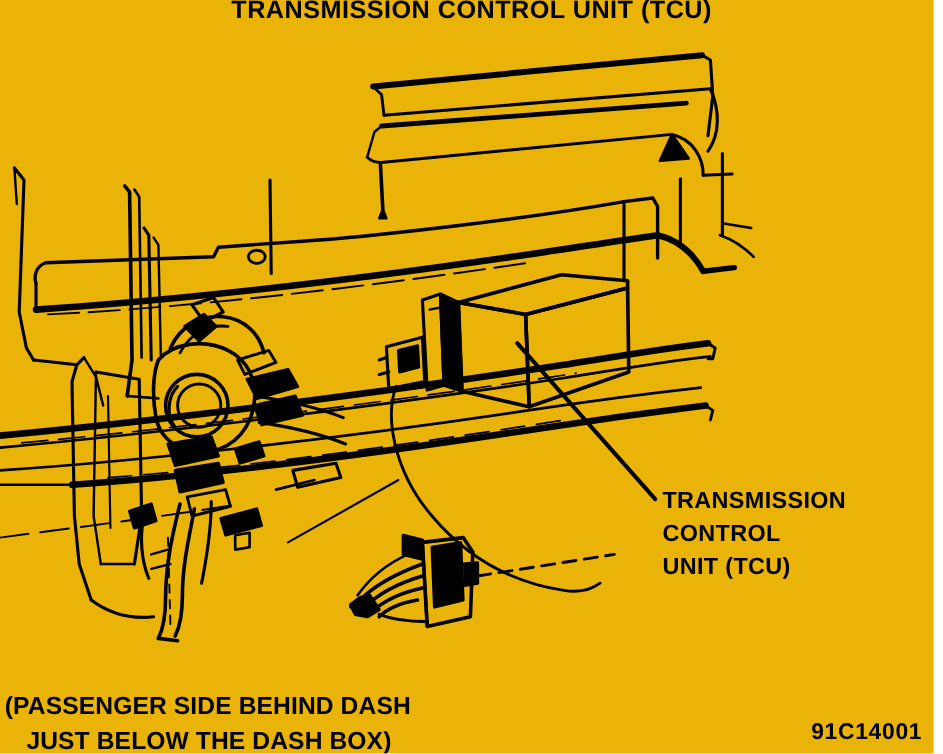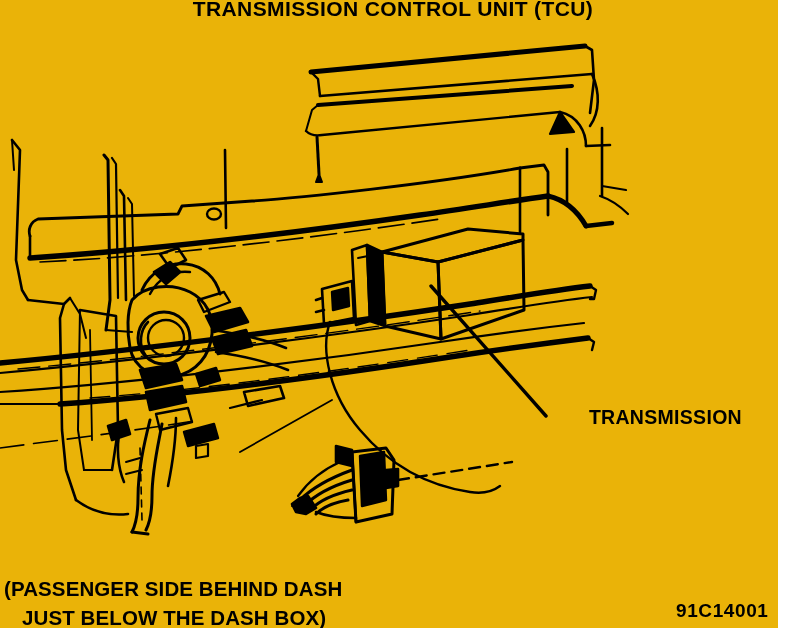--- a/index.html
+++ b/index.html
@@ -32,21 +32,21 @@
     top: -3px;
     width: 786px;
     text-align: center;
     font-size: 21px;
     letter-spacing: 0.4px;
   }
   #callout-block {
     left: 552px;
     top: 404px;
     width: 190px;
-    text-align: right;
+    text-align: left;
     font-size: 19.5px;
     letter-spacing: 0.3px;
     line-height: 1.42;
     white-space: normal;
   }
   #caption-block {
     left: 4px;
     top: 574px;
     font-size: 20.5px;
     letter-spacing: 0.1px;
@@ -277,21 +277,22 @@
         <path d="M332,400 C300,418 268,436 240,452" stroke-width="1.8" stroke-dasharray="0"></path>
       </g>
 
     </g>
   </svg>
 
   <div class="lbl" id="title-text">TRANSMISSION CONTROL UNIT (TCU)</div>
 
   <div class="lbl" id="callout-block">
     <span>TRANSMISSION</span><br>
-    <br>
+    <span>CONTROL</span><br>
+    <span>UNIT (TCU)</span>
   </div>
 
   <div class="lbl" id="caption-block">
     <span>(PASSENGER SIDE BEHIND DASH</span>
     <span class="cap-line2">JUST BELOW THE DASH BOX)</span>
   </div>
 
   <div class="lbl" id="figure-code">91C14001</div>
 
 </div>

